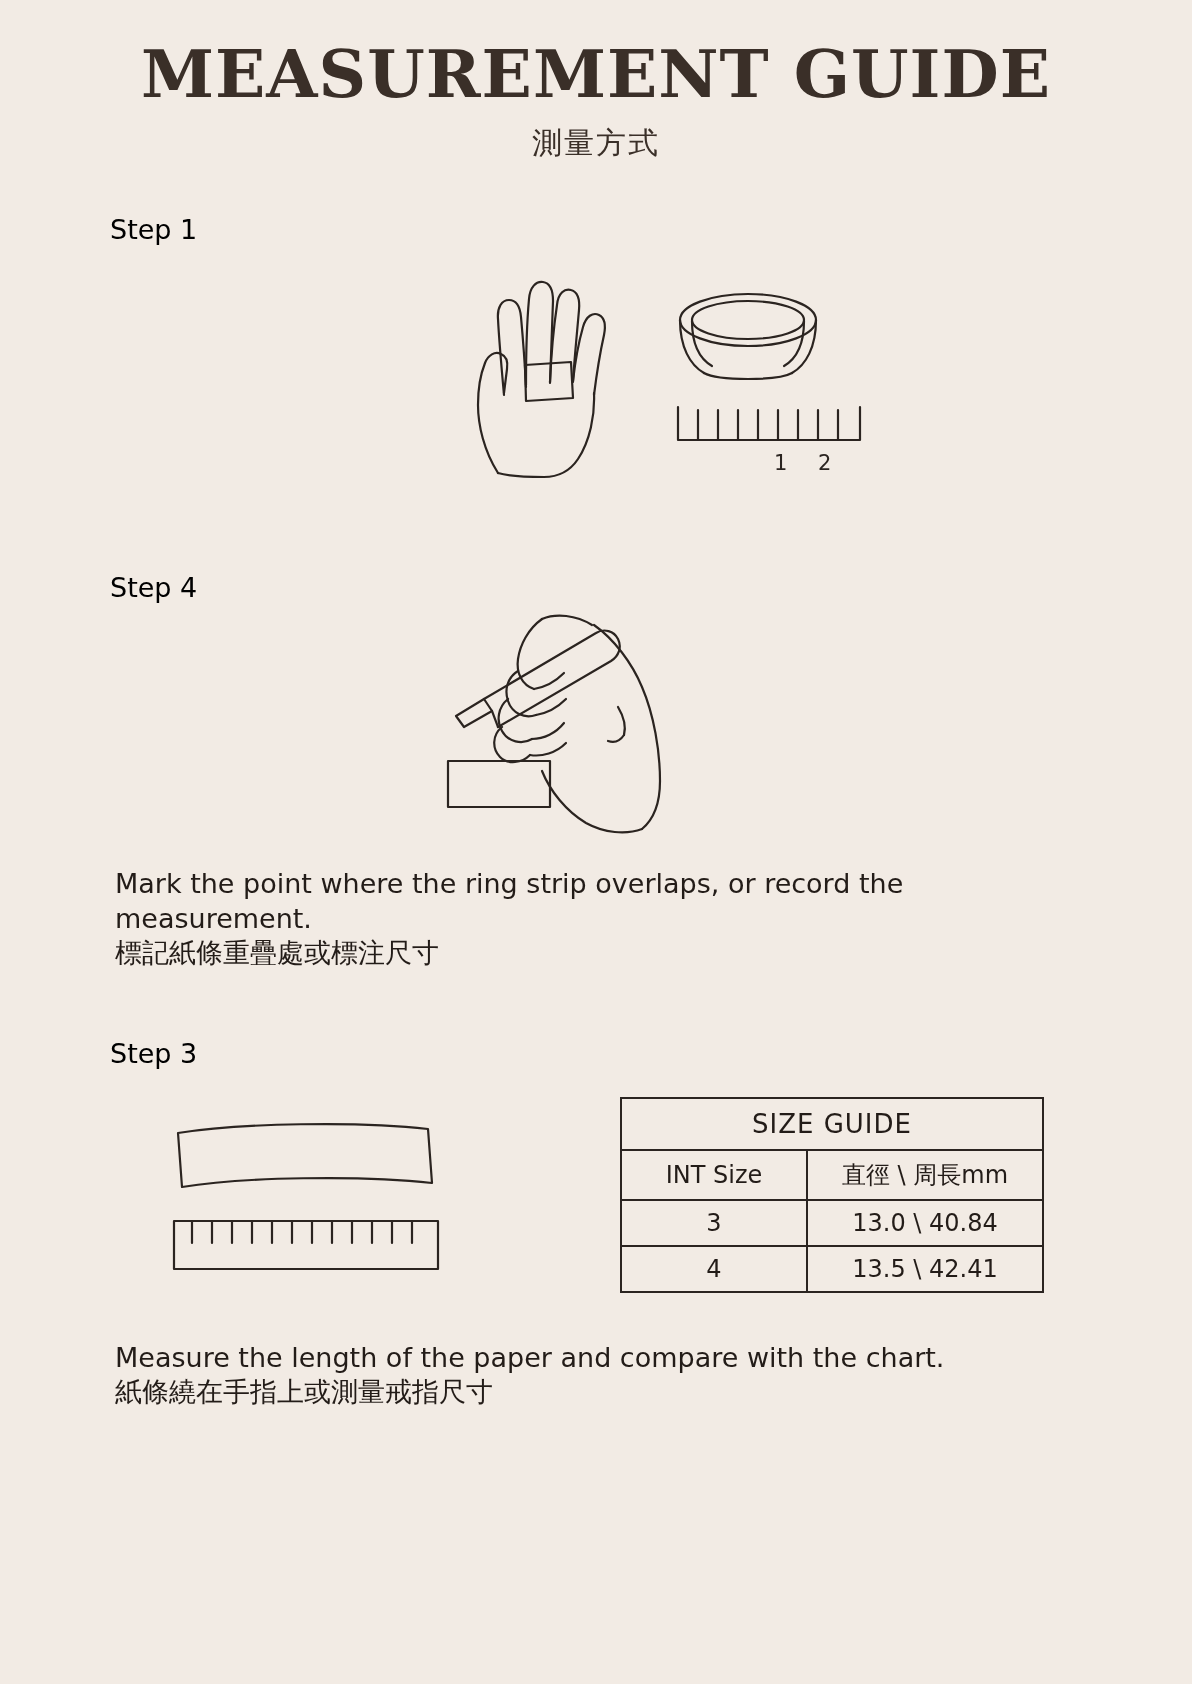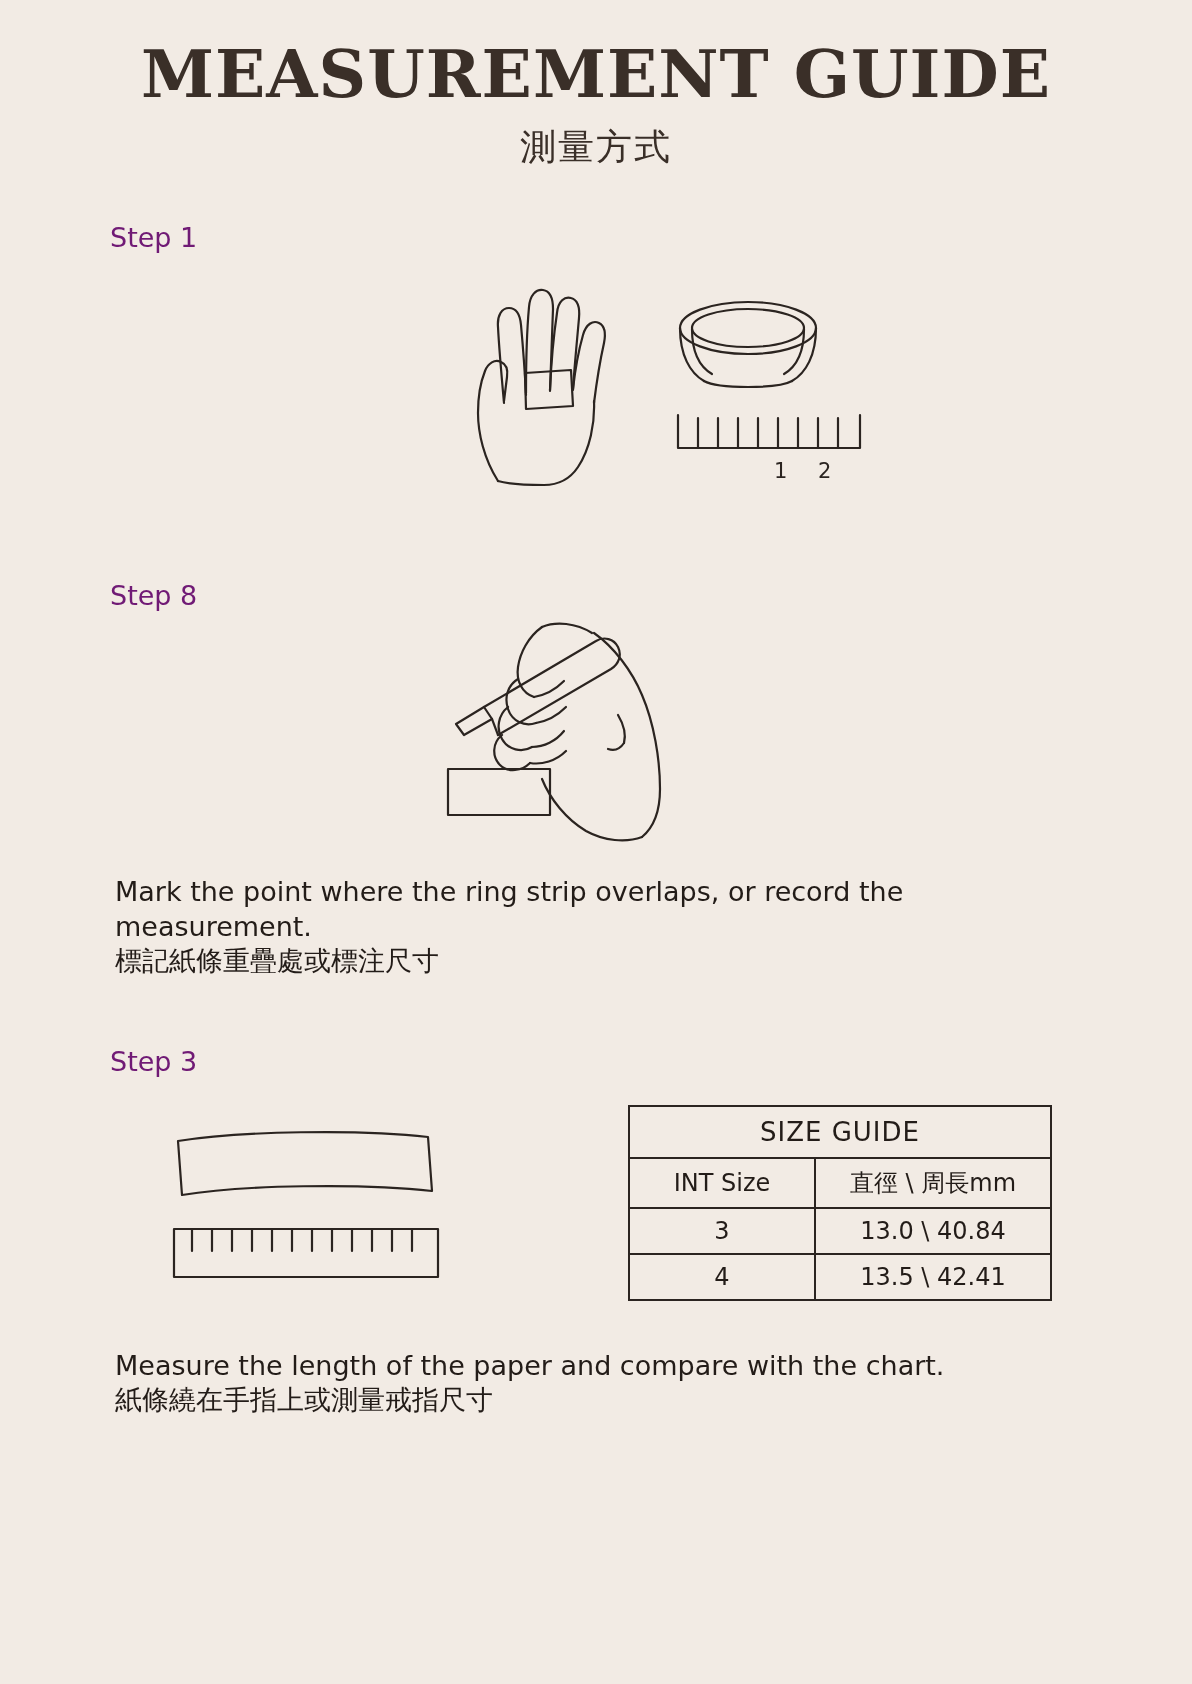--- a/index.html
+++ b/index.html
@@ -30,33 +30,33 @@
     font-weight: bold;
     font-size: 66px;
     letter-spacing: 1px;
     color: #3a2f28;
     margin: 0;
     padding-top: 40px;
     line-height: 1.05;
   }
   .subtitle {
     text-align: center;
-    font-size: 36px;
+    font-size: 30px;
     color: #3a2f28;
     margin-top: 14px;
     letter-spacing: 2px;
   }
 
   
   .step-block {
     position: relative;
   }
   .step-label {
     font-size: 27px;
-    color: #701a75;
+    color: #000000;
     margin-left: 50px;
   }
   .caption {
     font-size: 27px;
     line-height: 1.27;
     color: #231c18;
     margin-left: 55px;
     max-width: 950px;
   }
   .caption .zh {
@@ -68,21 +68,20 @@
     justify-content: center;
     align-items: flex-start;
   }
 
   
   .step3-row {
     display: flex;
     align-items: flex-start;
     justify-content: flex-start;
     margin-top: 28px;
-    gap: 8px;
   }
   .step3-art {
     margin-left: 110px;
     margin-top: 18px;
   }
   .size-table {
     border-collapse: collapse;
     margin-left: 160px;
     margin-top: 0;
     background: transparent;
@@ -139,21 +138,21 @@
         <text x="488" y="215" font-family="DejaVu Sans, sans-serif" font-size="21" fill="#2b2420" stroke="none">1</text>
         <text x="532" y="215" font-family="DejaVu Sans, sans-serif" font-size="21" fill="#2b2420" stroke="none">2</text>
       </svg>
     </div>
 
     <div class="caption" style="margin-top:22px;">
     </div>
   </div>
 
   <div class="step-block" style="margin-top:72px;">
-    <div class="step-label">Step 8</div>
+    <div class="step-label">Step 4</div>
 
     <div class="art" style="margin-top:8px;">
       <svg width="300" height="230" viewBox="0 0 300 230" fill="none" stroke="#2b2420" stroke-width="2.2" stroke-linecap="round" stroke-linejoin="round">
 
         <path d="M10 105 L38 88 L46 100 L18 116 Z"></path>
         <path d="M38 88 L150 22 C158 17 168 20 172 28 C176 36 173 45 165 50 L52 116"></path>
         <path d="M46 100 L52 116"></path>
 
         <path d="M96 8 C82 18 74 34 72 48 C70 62 76 74 88 78"></path>
         <path d="M96 8 C110 2 130 4 146 14"></path>

